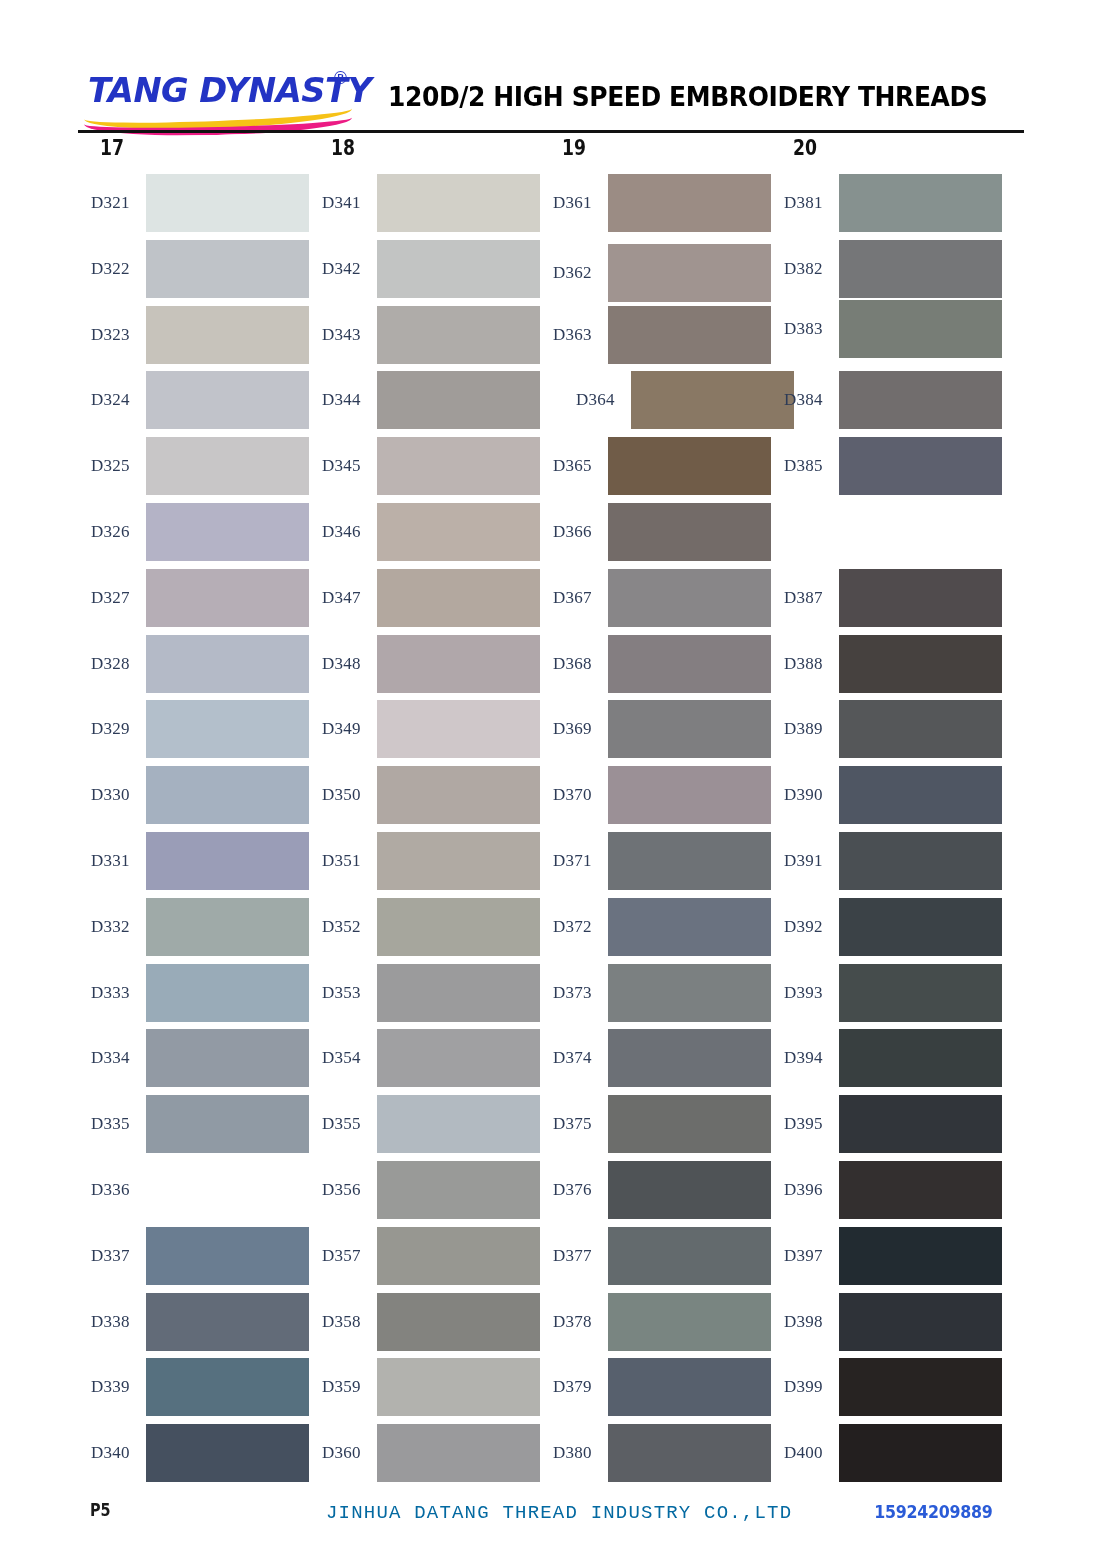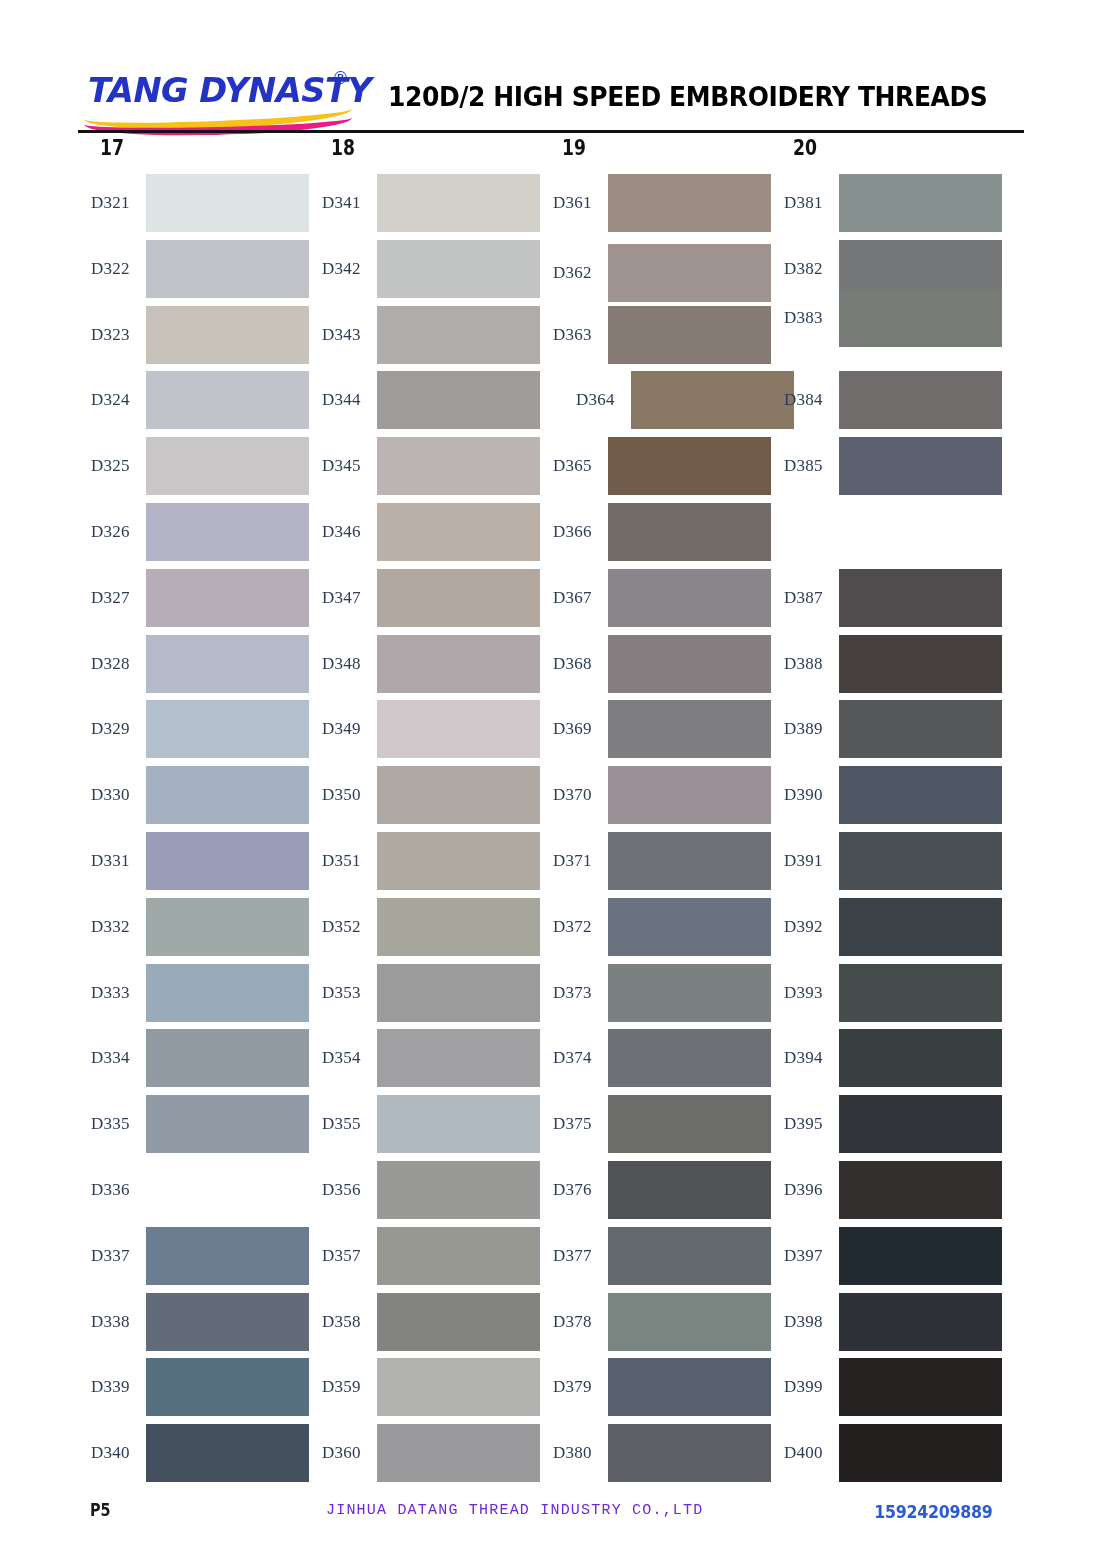--- a/index.html
+++ b/index.html
@@ -201,23 +201,23 @@
     font-size: 17px;
     color: #1a1a1a;
     transform: scaleX(0.85);
     transform-origin: left top;
   }
   .footer-company {
     position: absolute;
     left: 258px;
     top: 2px;
     font-family: "Liberation Mono", "DejaVu Sans Mono", monospace;
-    font-size: 15px;
+    font-size: 19px;
     letter-spacing: 1.2px;
-    color: #6d28d9;
+    color: #0369a1;
     white-space: nowrap;
   }
   .footer-phone {
     position: absolute;
     right: 22px;
     top: 1px;
     font-family: "DejaVu Sans", sans-serif;
     font-weight: bold;
     font-size: 18px;
     color: #2a5bd7;
@@ -498,21 +498,21 @@
       </div>
       <div class="column" style="left: 693px; text-align: right;">
         <div class="swatch-row" style="top: 0px;">
           <div class="swatch-label">D381</div>
           <div class="swatch-chip" style="background-color: rgb(134, 145, 143);"></div>
         </div>
         <div class="swatch-row" style="top: 65.8px;">
           <div class="swatch-label">D382</div>
           <div class="swatch-chip" style="background-color: rgb(117, 118, 120);"></div>
         </div>
-        <div class="swatch-row" style="top: 115px;">
+        <div class="swatch-row" style="top: 126px;">
           <div class="swatch-label">D383</div>
           <div class="swatch-chip" style="background-color: rgb(119, 125, 118);"></div>
         </div>
         <div class="swatch-row" style="top: 197.4px;">
           <div class="swatch-label">D384</div>
           <div class="swatch-chip" style="background-color: rgb(113, 109, 109);"></div>
         </div>
         <div class="swatch-row" style="top: 263.2px;">
           <div class="swatch-label">D385</div>
           <div class="swatch-chip" style="background-color: rgb(93, 96, 110);"></div>

